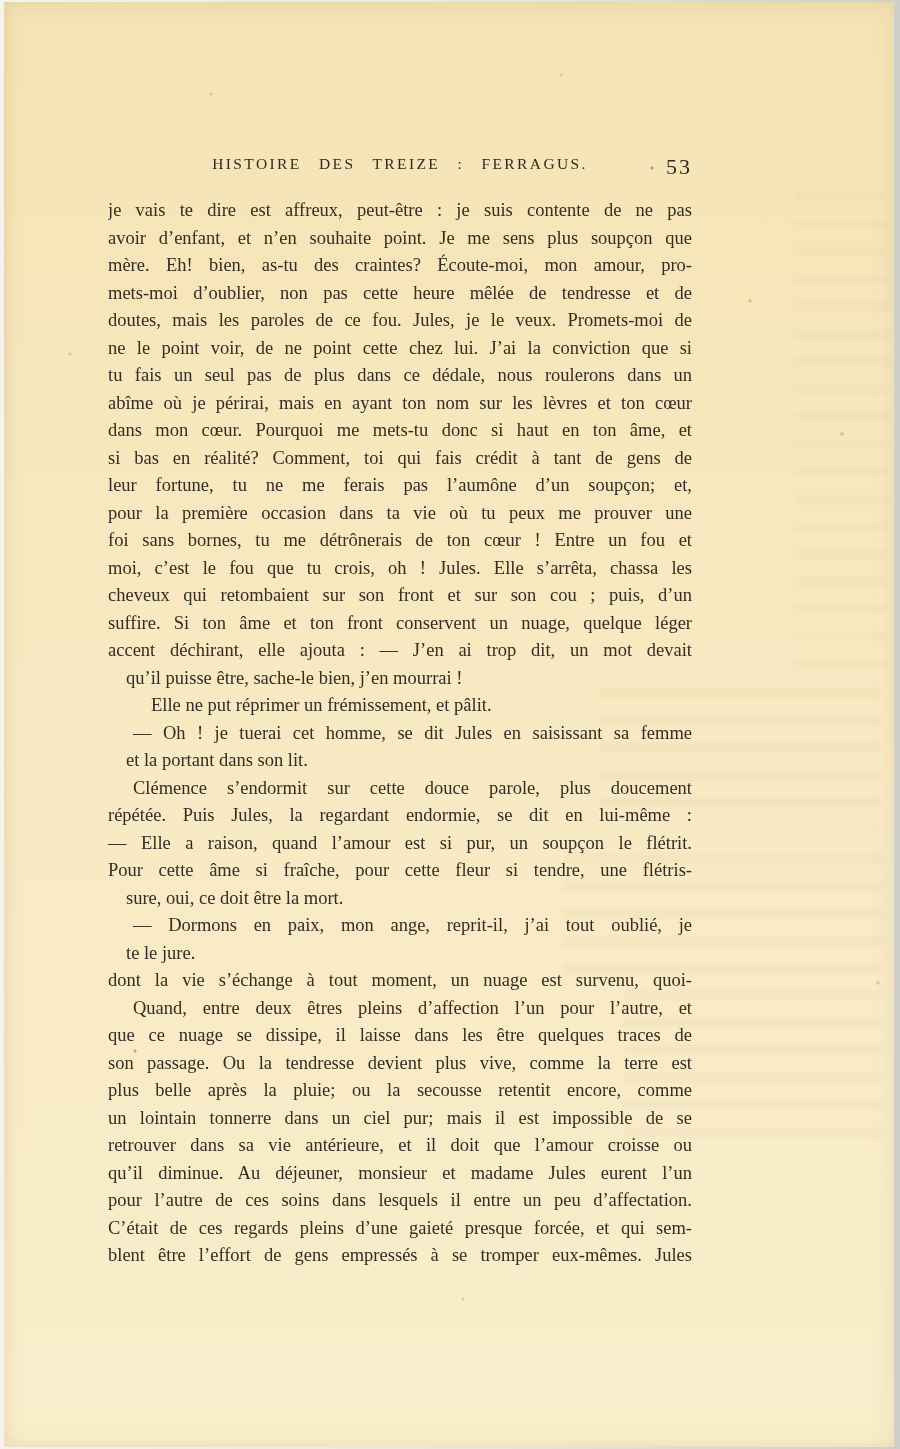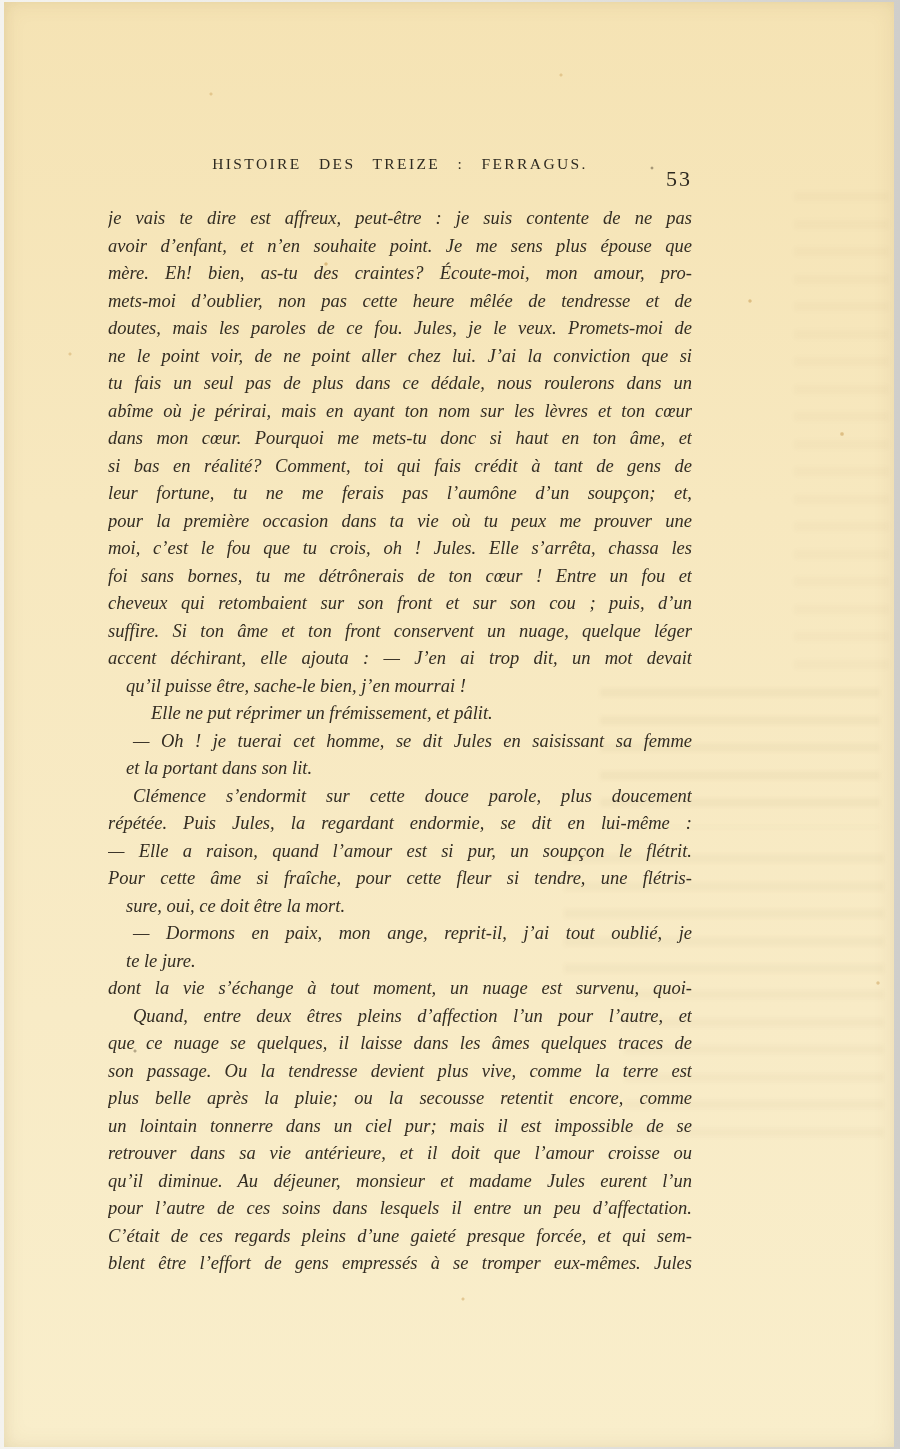--- a/index.html
+++ b/index.html
@@ -26,26 +26,26 @@
       linear-gradient(180deg, #f5e3b4 0%, #f7e8bf 35%, #f8ebc6 70%, #f9eecb 100%);
     box-shadow: inset 0 0 22px rgba(125, 95, 35, 0.10), inset 3px 0 10px rgba(120, 95, 40, 0.05);
   }
   .running-header { position: absolute; left: 104px; top: 147px; width: 584px; height: 30px; }
   .running-title {
     text-align: center; font-weight: normal; font-size: 15.5px;
     letter-spacing: 2.4px; word-spacing: 11px;
     color: #2e2a21; line-height: 30px;
   }
   .page-number {
-    position: absolute; right: 0; top: 16px;
+    position: absolute; right: 0; top: 4px;
     font-size: 22px; letter-spacing: 2px; color: #2e2a21; line-height: 28px;
   }
   .text-block {
-    position: absolute; left: 104px; top: 203px; width: 584px;
-    color: #332d23; font-size: 18.5px; font-style: italic;
+    position: absolute; left: 104px; top: 195px; width: 584px;
+    color: #332d23; font-size: 18.5px;
   }
   .line {
     height: 27.5px; line-height: 27.5px;
     text-align: justify; text-align-last: justify;
     overflow: hidden;
   }
   .line.endline { text-align-last: left; margin-left: 18px; }
   .line.indent { text-indent: 25px; }
   .showthrough { position: absolute; filter: blur(2px); pointer-events: none; }
   .st-a { left: 596px; top: 686px; width: 280px; height: 140px; opacity: .55;
@@ -67,33 +67,33 @@
   <div class="showthrough st-d"></div>
 
   <div class="running-header">
     <div class="running-title">HISTOIRE DES TREIZE : FERRAGUS.</div>
     <div class="page-number">53</div>
   </div>
 
   <div class="text-block">
       <div>
         <div class="line">je vais te dire est affreux, peut-être : je suis contente de ne pas</div>
-        <div class="line">avoir d’enfant, et n’en souhaite point. Je me sens plus épouse que</div>
+        <div class="line">avoir d’enfant, et n’en souhaite point. Je me sens plus soupçon que</div>
         <div class="line">mère. Eh! bien, as-tu des craintes? Écoute-moi, mon amour, pro-</div>
         <div class="line">mets-moi d’oublier, non pas cette heure mêlée de tendresse et de</div>
         <div class="line">doutes, mais les paroles de ce fou. Jules, je le veux. Promets-moi de</div>
-        <div class="line">ne le point voir, de ne point aller chez lui. J’ai la conviction que si</div>
+        <div class="line">ne le point voir, de ne point cette chez lui. J’ai la conviction que si</div>
         <div class="line">tu fais un seul pas de plus dans ce dédale, nous roulerons dans un</div>
         <div class="line">abîme où je périrai, mais en ayant ton nom sur les lèvres et ton cœur</div>
         <div class="line">dans mon cœur. Pourquoi me mets-tu donc si haut en ton âme, et</div>
         <div class="line">si bas en réalité? Comment, toi qui fais crédit à tant de gens de</div>
         <div class="line">leur fortune, tu ne me ferais pas l’aumône d’un soupçon; et,</div>
         <div class="line">pour la première occasion dans ta vie où tu peux me prouver une</div>
+        <div class="line">foi sans bornes, tu me détrônerais de ton cœur ! Entre un fou et</div>
         <div class="line">moi, c’est le fou que tu crois, oh ! Jules. Elle s’arrêta, chassa les</div>
-        <div class="line">foi sans bornes, tu me détrônerais de ton cœur ! Entre un fou et</div>
         <div class="line">cheveux qui retombaient sur son front et sur son cou ; puis, d’un</div>
         <div class="line">suffire. Si ton âme et ton front conservent un nuage, quelque léger</div>
         <div class="line">accent déchirant, elle ajouta : — J’en ai trop dit, un mot devait</div>
         <div class="line endline">qu’il puisse être, sache-le bien, j’en mourrai !</div>
       </div>
       <div>
         <div class="line indent endline">Elle ne put réprimer un frémissement, et pâlit.</div>
       </div>
       <div>
         <div class="line indent">— Oh ! je tuerai cet homme, se dit Jules en saisissant sa femme</div>
@@ -106,21 +106,21 @@
         <div class="line">Pour cette âme si fraîche, pour cette fleur si tendre, une flétris-</div>
         <div class="line endline">sure, oui, ce doit être la mort.</div>
       </div>
       <div>
         <div class="line indent">— Dormons en paix, mon ange, reprit-il, j’ai tout oublié, je</div>
         <div class="line endline">te le jure.</div>
       </div>
       <div>
         <div class="line">dont la vie s’échange à tout moment, un nuage est survenu, quoi-</div>
         <div class="line indent">Quand, entre deux êtres pleins d’affection l’un pour l’autre, et</div>
-        <div class="line">que ce nuage se quelques, il laisse dans les âmes quelques traces de</div>
+        <div class="line">que ce nuage se dissipe, il laisse dans les être quelques traces de</div>
         <div class="line">son passage. Ou la tendresse devient plus vive, comme la terre est</div>
         <div class="line">plus belle après la pluie; ou la secousse retentit encore, comme</div>
         <div class="line">un lointain tonnerre dans un ciel pur; mais il est impossible de se</div>
         <div class="line">retrouver dans sa vie antérieure, et il doit que l’amour croisse ou</div>
         <div class="line">qu’il diminue. Au déjeuner, monsieur et madame Jules eurent l’un</div>
         <div class="line">pour l’autre de ces soins dans lesquels il entre un peu d’affectation.</div>
         <div class="line">C’était de ces regards pleins d’une gaieté presque forcée, et qui sem-</div>
         <div class="line">blent être l’effort de gens empressés à se tromper eux-mêmes. Jules</div>
       </div>
     </div>

